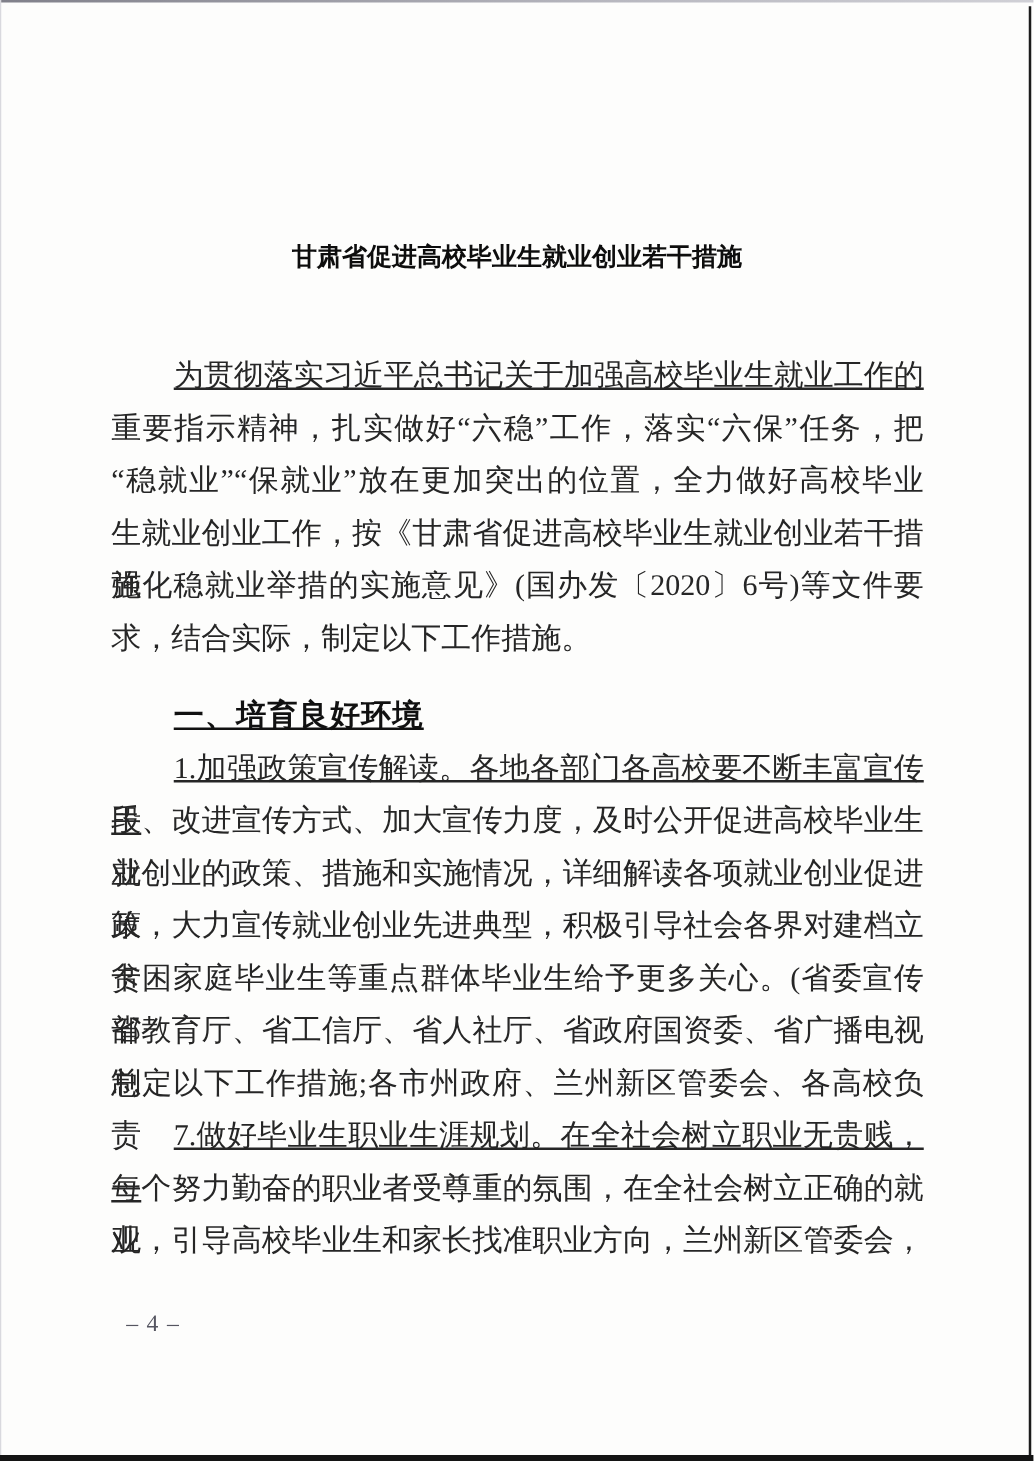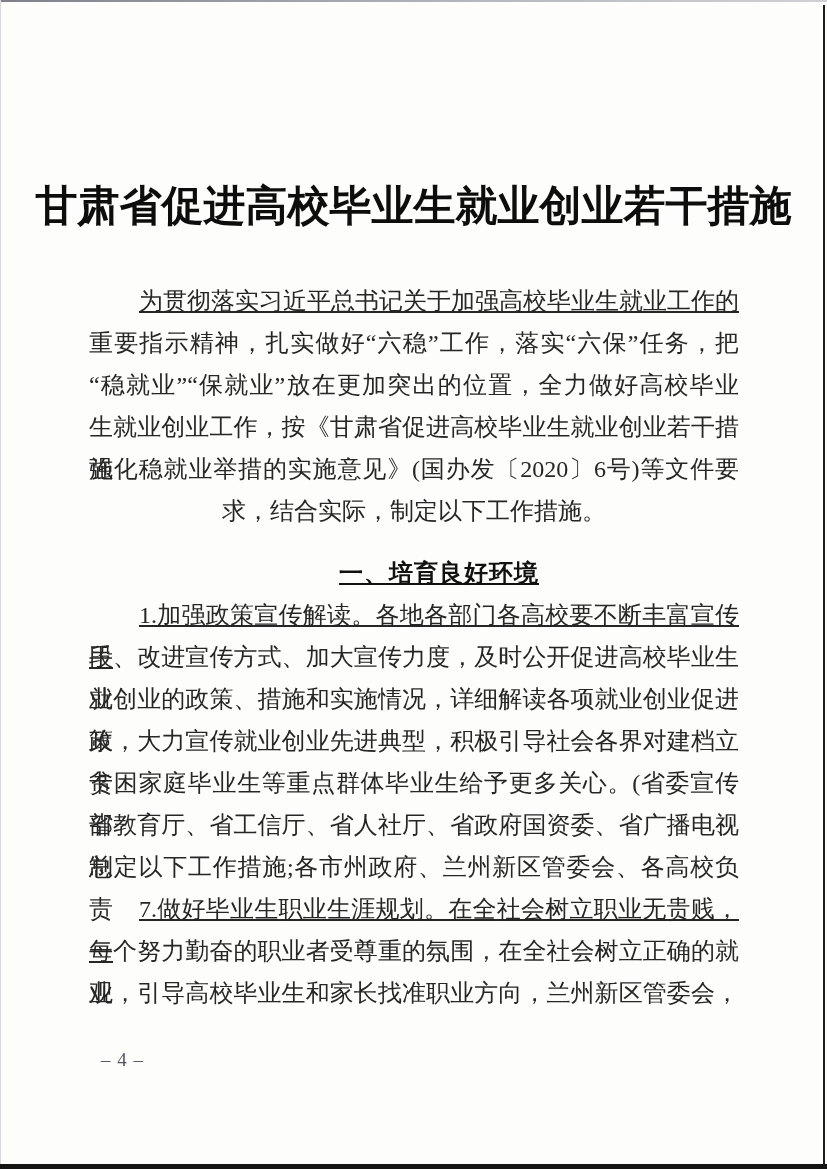--- a/index.html
+++ b/index.html
@@ -33,37 +33,36 @@
     position: absolute; left: 0; right: 0; bottom: 0; height: 5px;
     background: #141414;
   }
   .doc-title {
     position: absolute;
     top: 186px;
     left: 0;
     width: 100%;
     margin: 0;
     text-align: center;
-    font-size: 42px;
+    font-size: 20px;
     line-height: 40px;
     font-weight: 700;
     color: #0d0d0d;
     font-family: "Liberation Serif", "DejaVu Serif", serif;
   }
   .content {
     position: absolute;
     top: 280px;
     left: 89px;
     width: 650px;
     font-size: 24px;
   }
   .line {
     height: 42px;
     line-height: 42px;
-    text-align: center;
   }
   .line.just {
     text-align: justify;
     text-align-last: justify;
   }
   .line.indent {
     text-indent: 50px;
     text-decoration: underline;
   }
   .line.heading {

